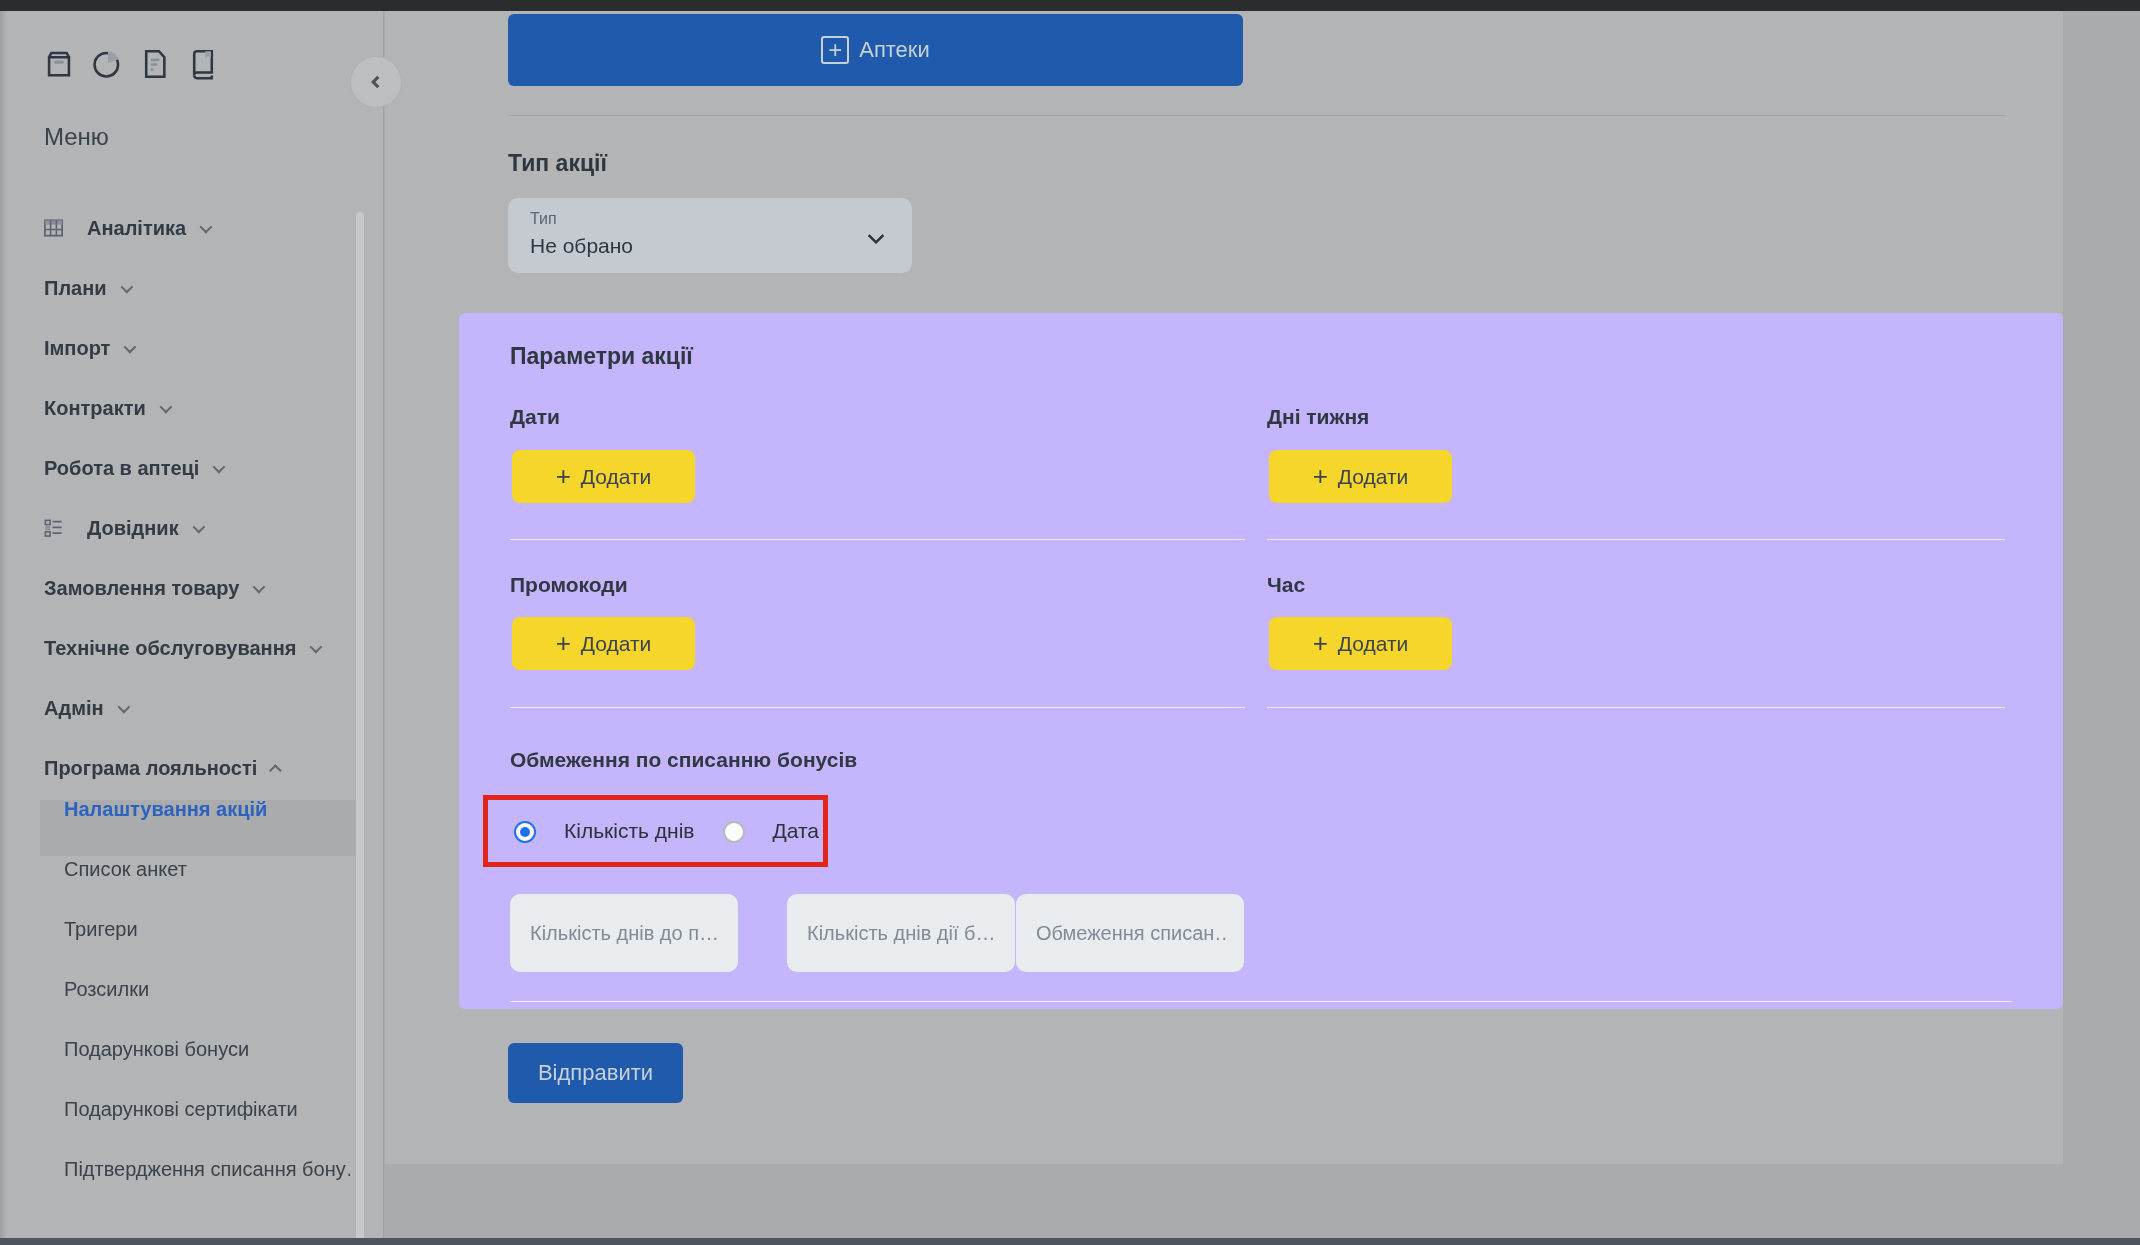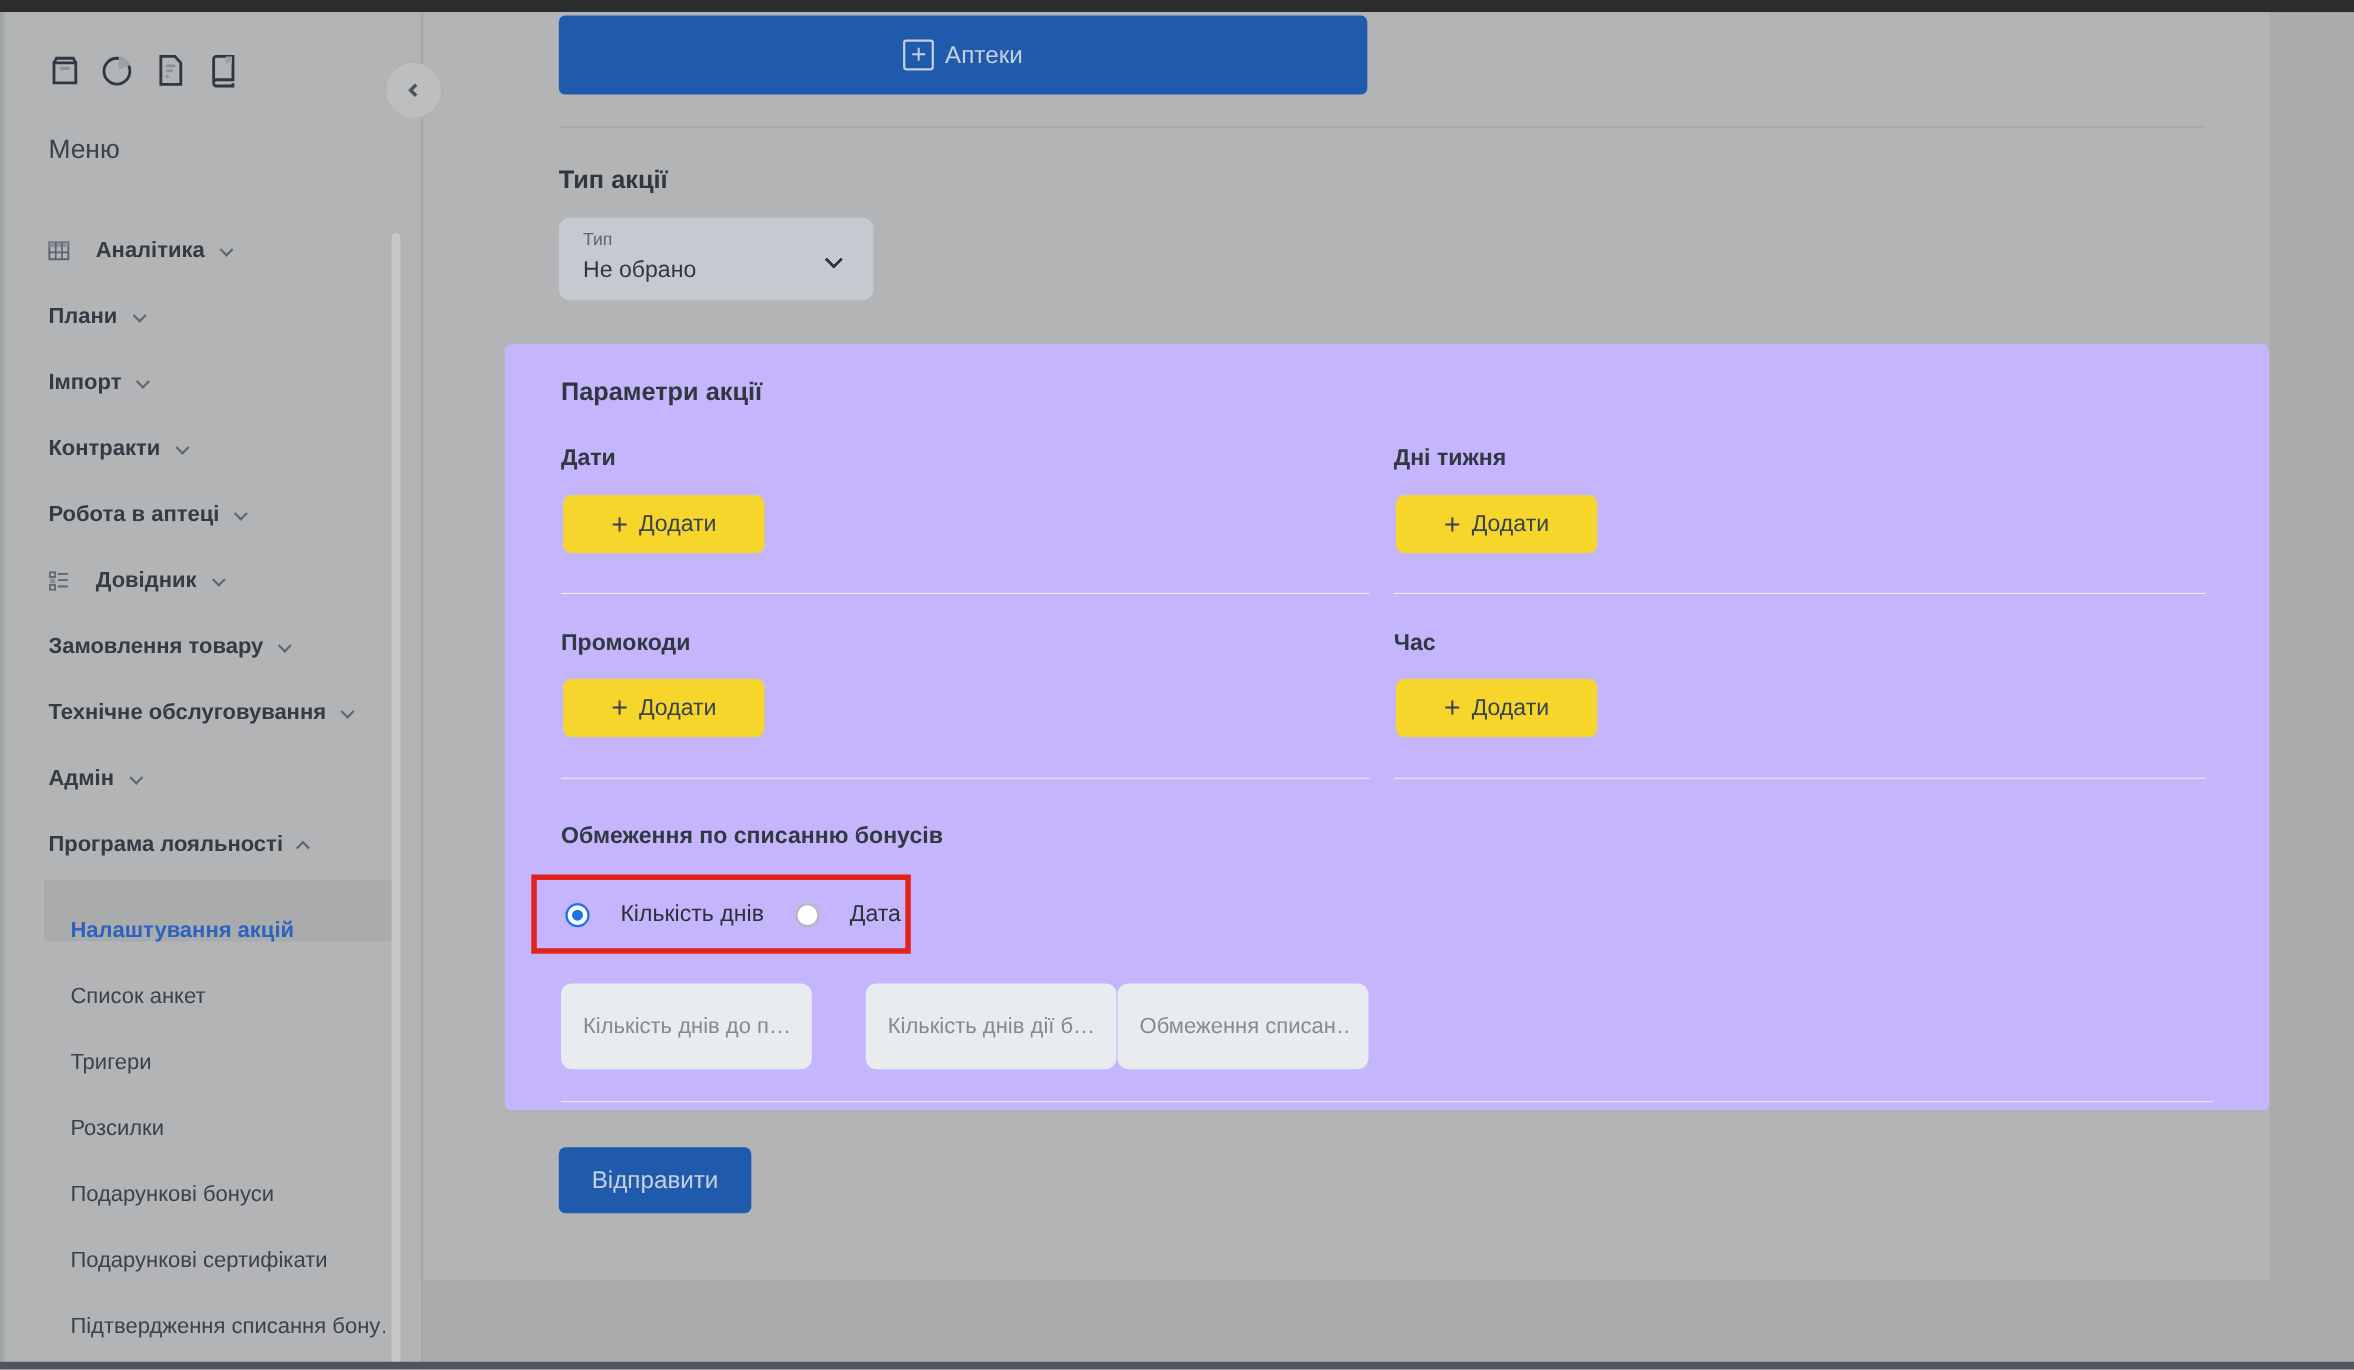--- a/index.html
+++ b/index.html
@@ -28,21 +28,21 @@
   .menu-title { position:absolute; left:44px; top:112px; font-size:24px; color:#3a424b; }
 
   .menu { position:absolute; left:0; top:187px; width:384px; }
   .menu-row { position:relative; height:60px; display:flex; align-items:center; }
   .menu-row .lbl { font-size:20px; font-weight:bold; color:#333b45; padding-left:44px; white-space:nowrap; }
   .menu-row.has-icon .lbl { padding-left:87px; }
   .menu-row .mi { position:absolute; left:42px; top:50%; transform:translateY(-50%); width:23px; height:23px; }
   .chev { display:inline-block; width:9px; height:9px; border-right:2px solid #5f6770; border-bottom:2px solid #5f6770;
     transform:rotate(45deg) translateY(-2px); margin-left:14px; }
   .chev.up { transform:rotate(225deg) translateY(-3px); margin-left:16px; }
-  .sub-row { position:relative; height:60px; display:flex; align-items:flex-end; }
+  .sub-row { position:relative; height:60px; display:flex; align-items:flex-start; }
   .sub-row .lbl { font-size:20px; color:#3a424c; padding-left:64px; white-space:nowrap;
     max-width:350px; overflow:hidden; text-overflow:clip; }
   .sub-row.active { }
   .sub-row.active::before { content:""; position:absolute; left:40px; top:2px; width:316px; height:56px; background:#a9abad; }
   .sub-row.active .lbl { position:relative; color:#2d63bf; font-weight:bold; }
 
   .sb-scrollbar { left:356px; top:212px; width:8px; height:1026px; background:#c6c8ca; border-radius:4px 4px 0 0; }
 
   .collapse-btn {
     left:350px; top:56px; width:52px; height:52px; border-radius:50%;
@@ -61,21 +61,21 @@
   .pharm-btn { position:absolute; left:123px; top:3px; width:735px; height:72px; }
   .plus-square { width:28px; height:28px; border:2px solid #c7d1dc; border-radius:3px;
     display:flex; align-items:center; justify-content:center; font-size:24px; line-height:1; color:#c7d1dc; }
 
   .top-divider { position:absolute; left:123px; top:104px; width:1497px; height:1px; background:#a2a4a6; }
 
   .sec-h1 { position:absolute; font-size:23px; font-weight:bold; color:#2f3741; }
   .type-title { left:123px; top:139px; }
 
   .select-box {
-    position:absolute; left:123px; top:187px; width:286px; height:75px;
+    position:absolute; left:123px; top:187px; width:404px; height:75px;
     background:#c5cad0; border-radius:10px; cursor:pointer; padding:12px 20px 0 22px;
   }
   .select-box .sl-label { font-size:16px; color:#5b6572; }
   .select-box .sl-value { font-size:21px; color:#2f3842; margin-top:6px; }
   .select-chev { position:absolute; right:30px; top:32px; width:12px; height:12px;
     border-right:3px solid #2f3842; border-bottom:3px solid #2f3842; transform:rotate(45deg); border-radius:1px; }
 
   
   .card { position:absolute; left:74px; top:302px; width:1604px; height:696px; background:#c4b5fd; border-radius:6px; }
   .card-title { position:absolute; left:51px; top:30px; font-size:23px; font-weight:bold; color:#2f3741; }

